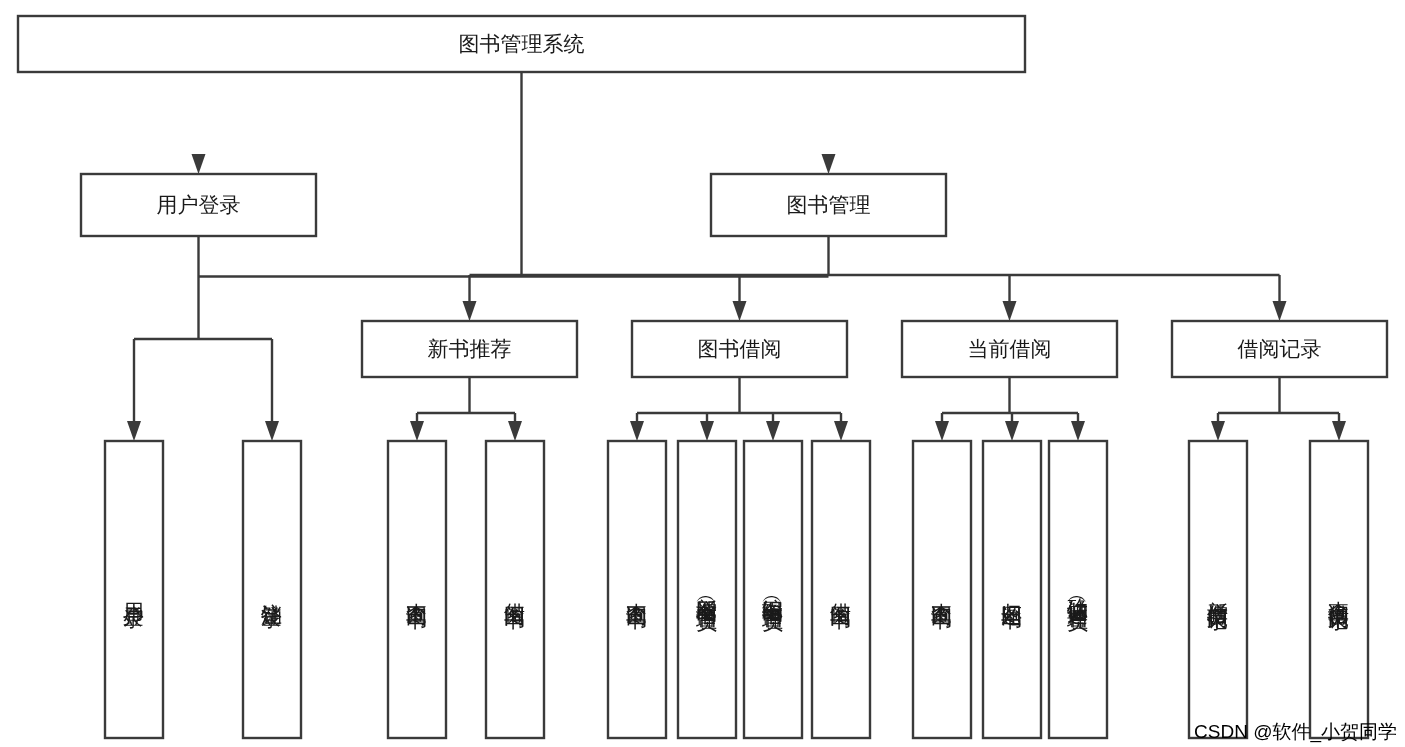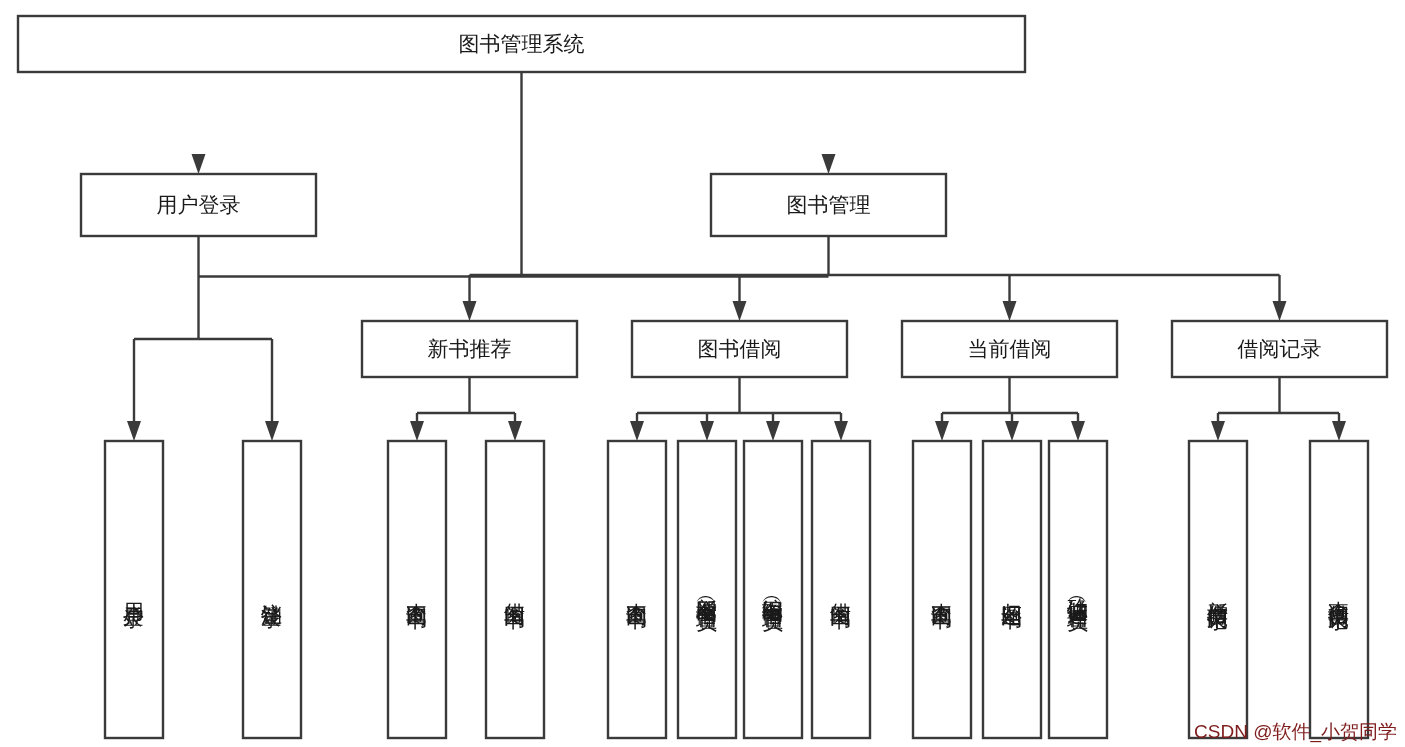--- a/index.html
+++ b/index.html
@@ -60,21 +60,21 @@
     letter-spacing: 2px;
     line-height: 1;
     white-space: nowrap;
   }
   .watermark {
     position: absolute;
     right: 8px;
     bottom: 6px;
     font-family: "Liberation Sans", "DejaVu Sans", sans-serif;
     font-size: 19px;
-    color: #7f1d1d;
+    color: #000000;
     white-space: nowrap;
     user-select: none;
   }
 </style>
 </head>
 <body>
 
 <div id="diagram-root">
   <svg id="diagram-svg" width="1405" height="747" viewBox="0 0 1405 747" xmlns="http://www.w3.org/2000/svg">
 

